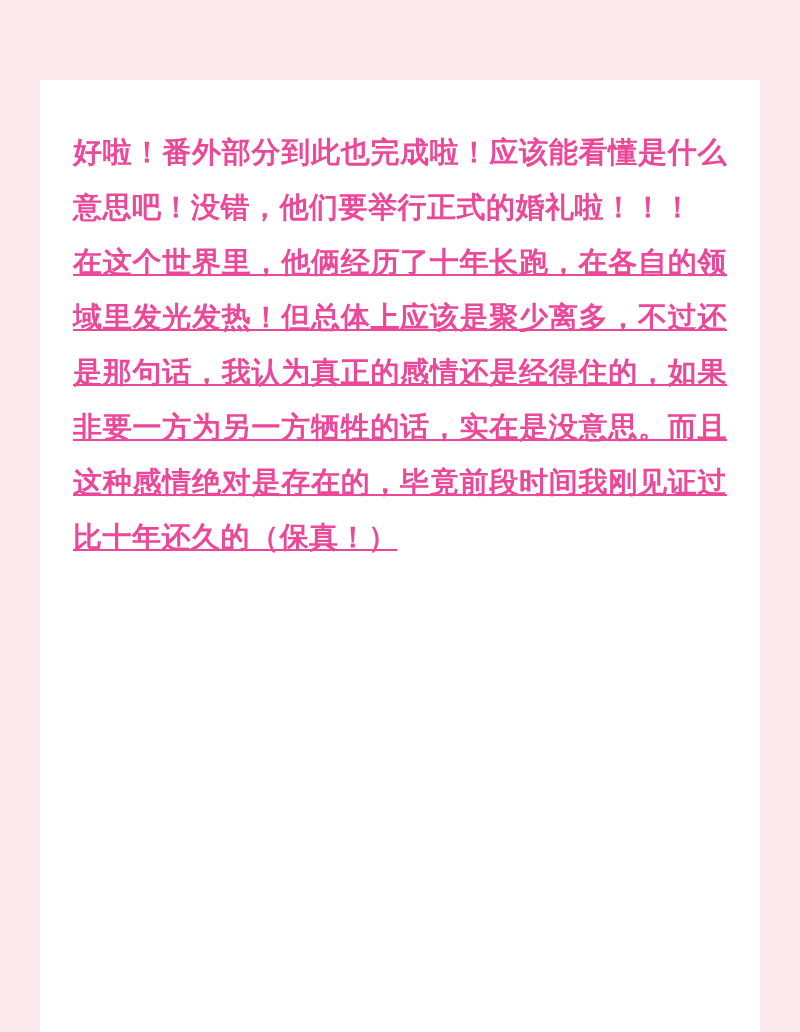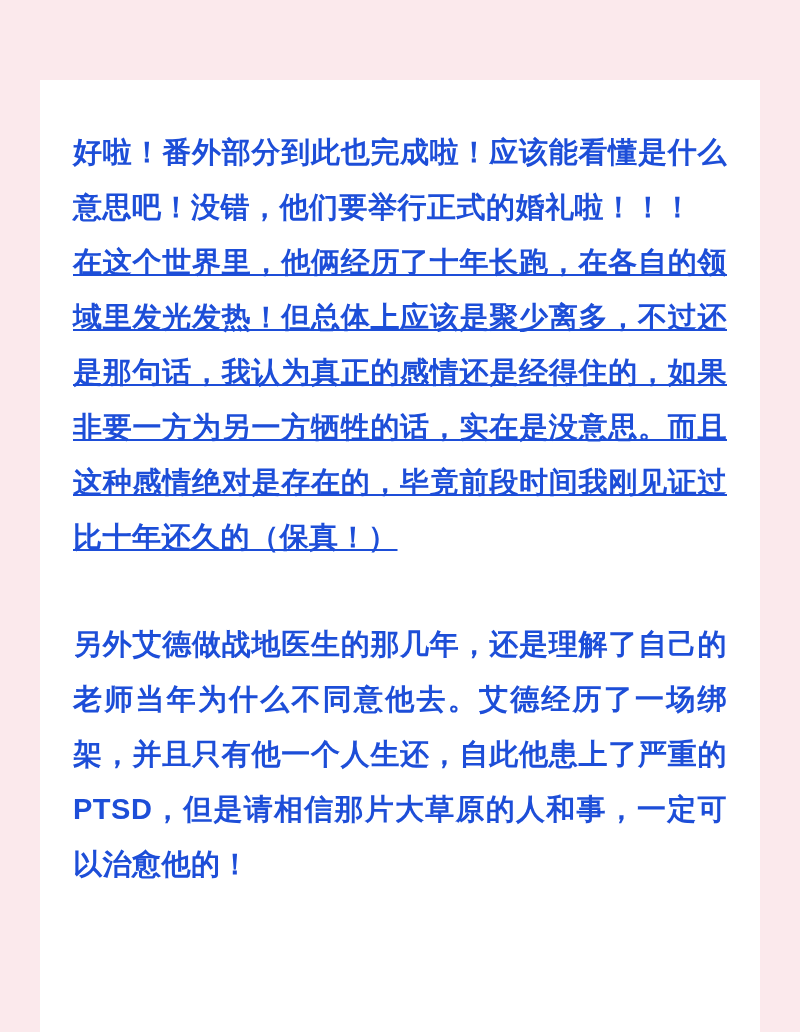--- a/index.html
+++ b/index.html
@@ -22,21 +22,21 @@
     background: #ffffff;
     box-sizing: border-box;
   }
   .content {
     position: absolute;
     left: 33px;
     top: 45px;
     right: 33px;
   }
   .para {
-    color: #1d4ed8;
+    color: #ec4899;
     font-size: 29px;
     line-height: 55px;
     letter-spacing: 0.5px;
     font-weight: bold;
     text-align: justify;
     margin: 0;
     font-family: "Liberation Sans", sans-serif;
   }
   .para + .para {
     margin-top: 0;
@@ -47,15 +47,14 @@
   }
 </style>
 </head>
 <body>
 
 <div class="page">
   <div class="content">
     <p class="para">好啦！番外部分到此也完成啦！应该能看懂是什么意思吧！没错，他们要举行正式的婚礼啦！！！</p>
     <p class="para">在这个世界里，他俩经历了十年长跑，在各自的领域里发光发热！但总体上应该是聚少离多，不过还是那句话，我认为真正的感情还是经得住的，如果非要一方为另一方牺牲的话，实在是没意思。而且这种感情绝对是存在的，毕竟前段时间我刚见证过比十年还久的（保真！）</p>
     <div class="spacer"></div>
-    <p class="para">另外艾德做战地医生的那几年，还是理解了自己的老师当年为什么不同意他去。艾德经历了一场绑架，并且只有他一个人生还，自此他患上了严重的PTSD，但是请相信那片大草原的人和事，一定可以治愈他的！</p>
   </div>
 </div>
 
 </body></html>

